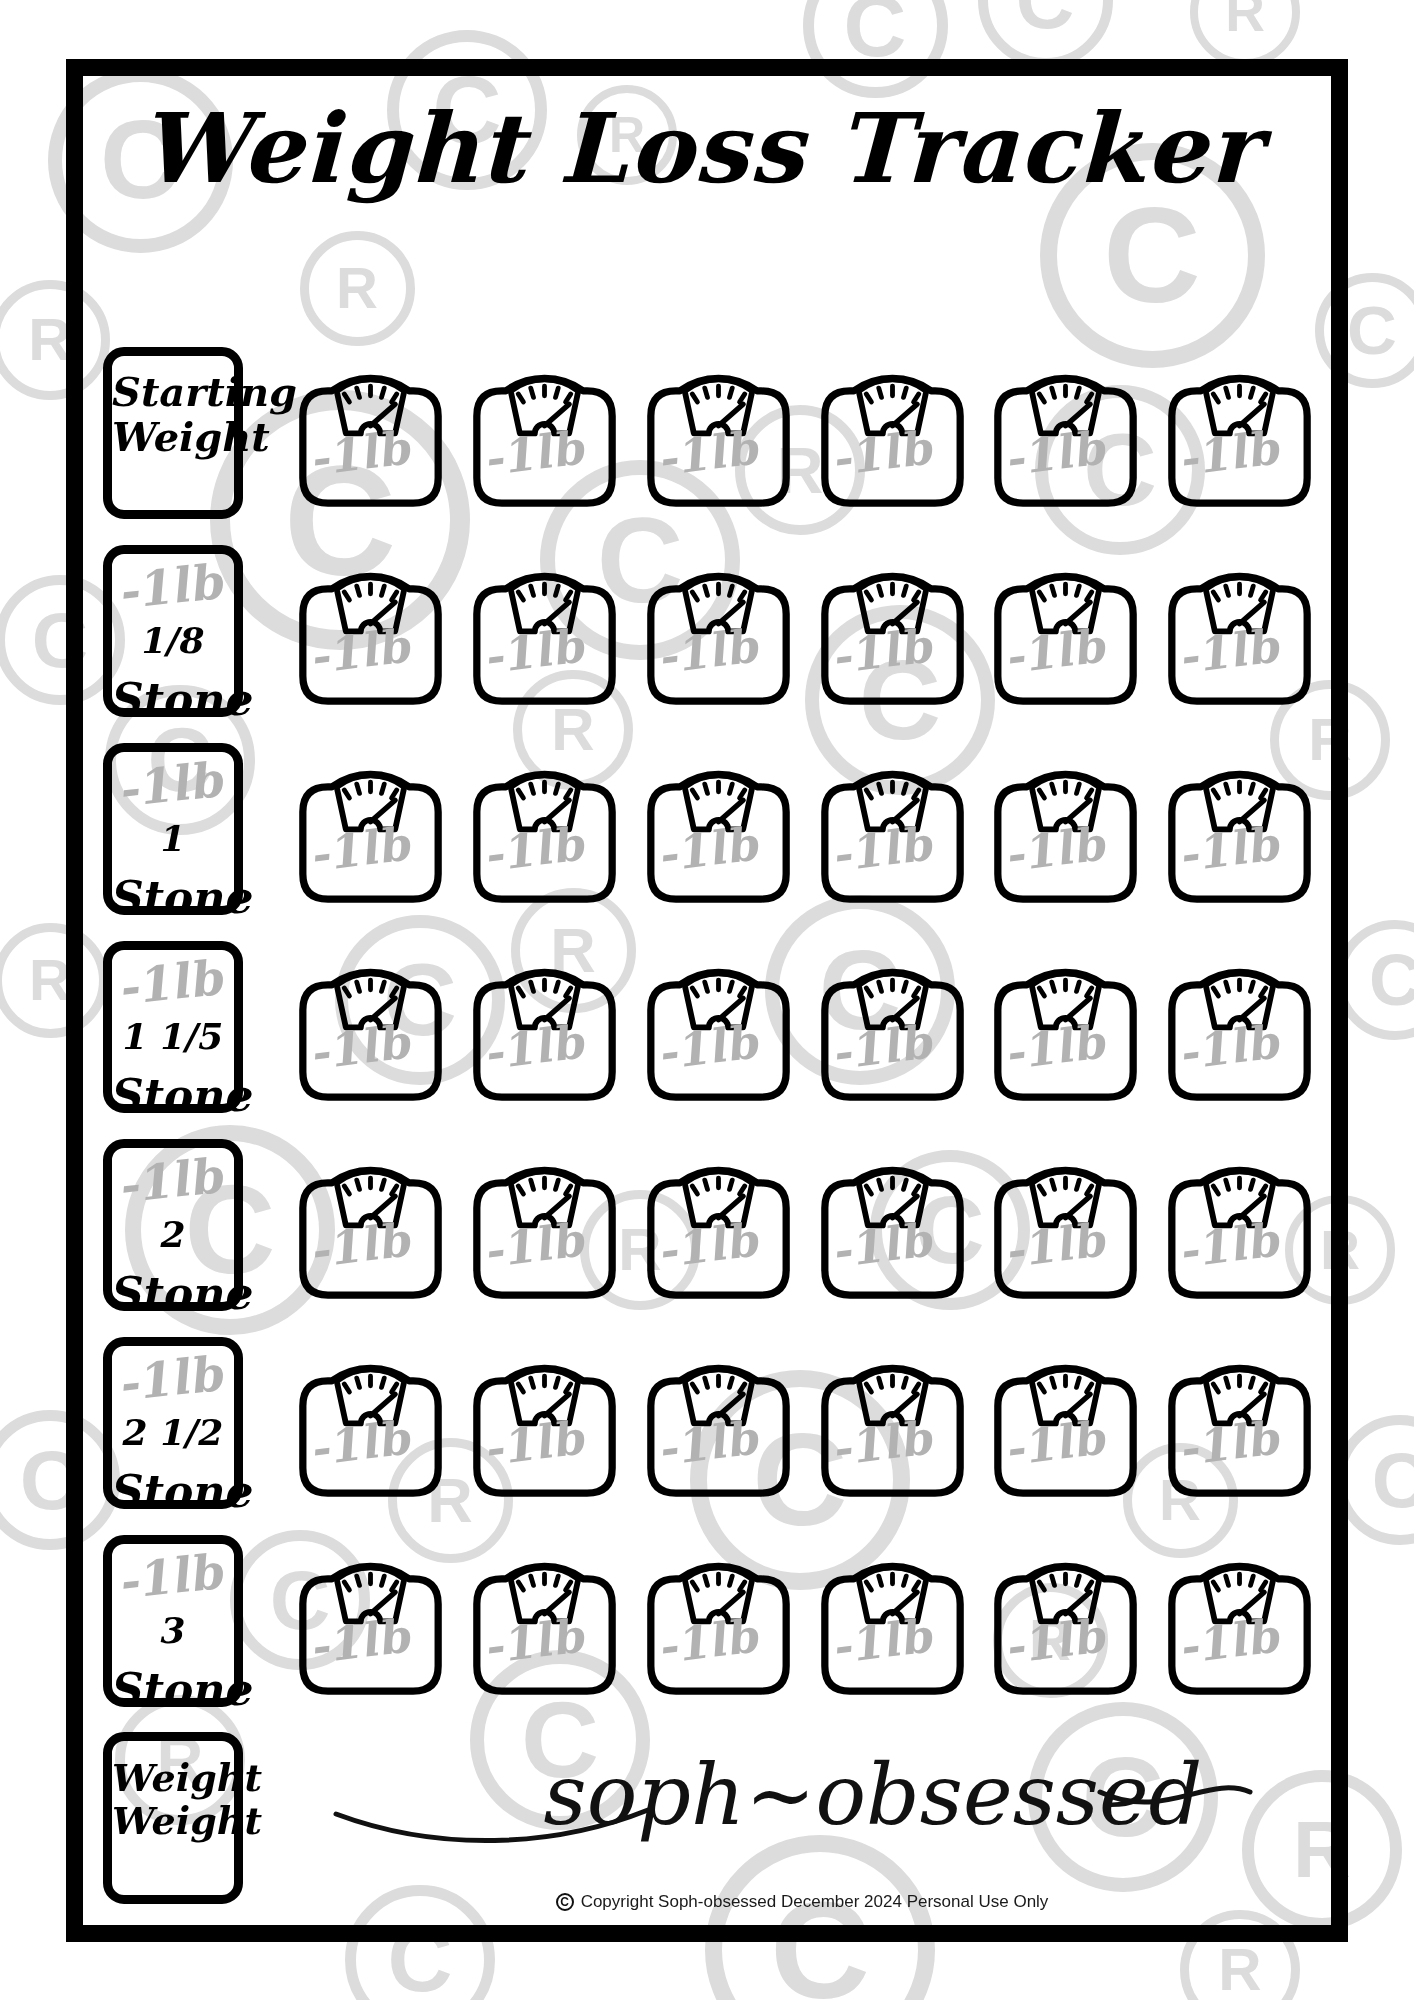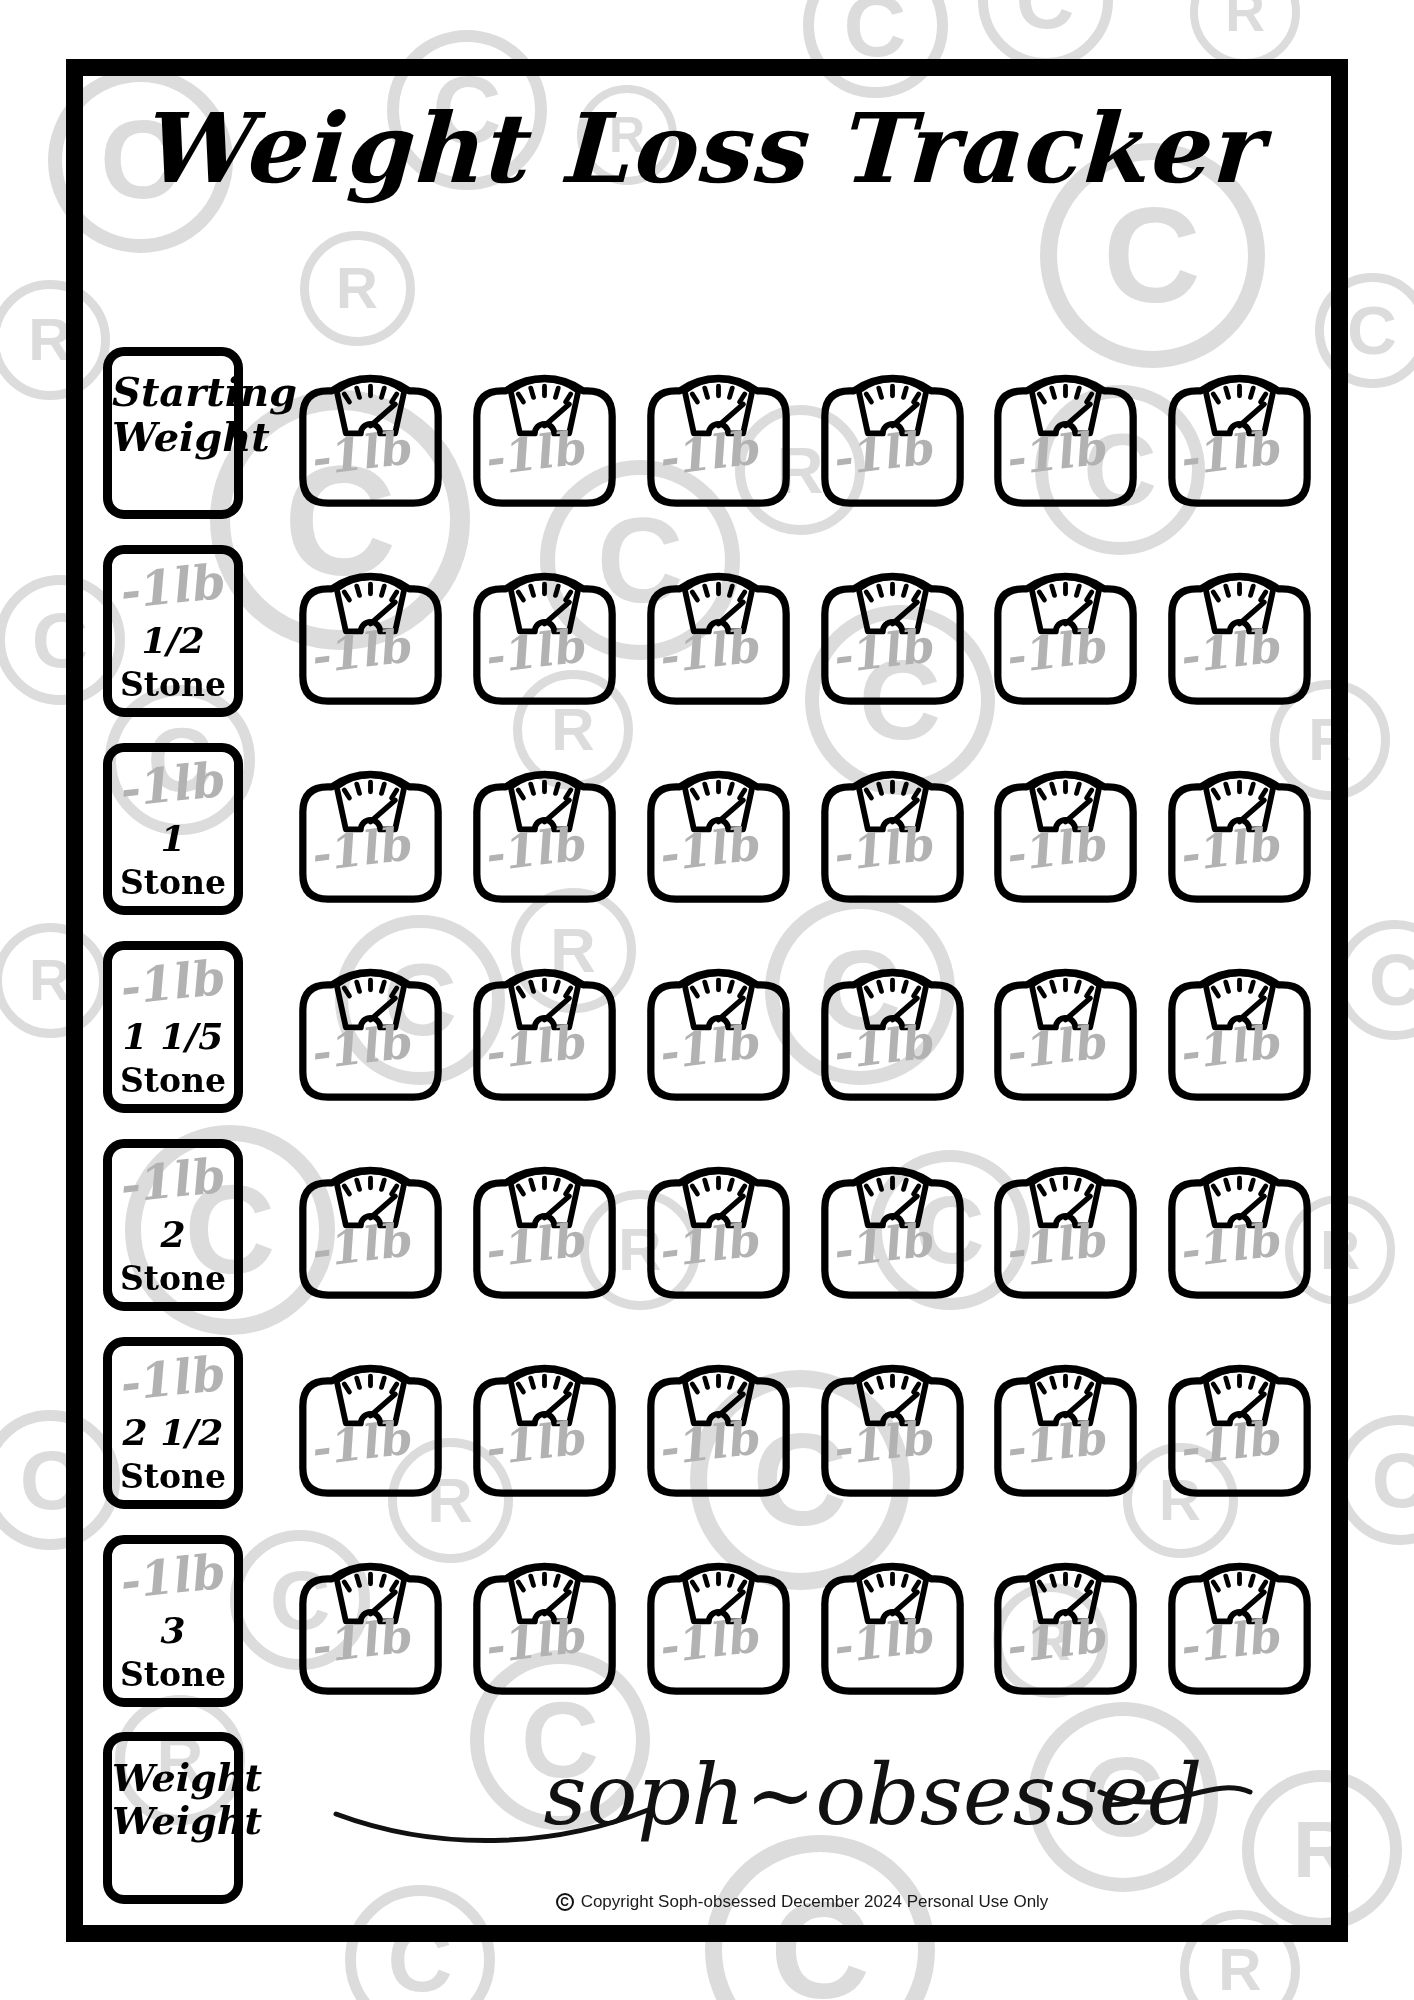--- a/index.html
+++ b/index.html
@@ -24,21 +24,21 @@
   
   .box{position:absolute;left:103px;width:140px;height:172px;box-sizing:border-box;
        border:9px solid var(--ink);border-radius:21px;text-align:center;z-index:3;}
   .box .line{display:block;font-size:40px;font-style:italic;font-weight:700;line-height:1.12;}
   .start-box{padding-top:14px;}
   .end-box{padding-top:16px;}
   .end-box .line{font-size:38px;}
   .box .loss{display:block;font-size:48px;color:var(--gray);font-style:italic;font-weight:700;
              transform:rotate(-6deg);line-height:1;margin-top:8px;}
   .box .fraction{display:block;font-size:36px;font-style:italic;font-weight:700;line-height:1;margin-top:12px;}
-  .box .unit{display:block;font-size:33px;font-weight:700;line-height:1;margin-top:10px;}
+  .box .unit{display:block;font-size:44px;font-style:italic;font-weight:700;line-height:1;margin-top:20px;}
 
   
   .scale{position:absolute;width:145px;height:149px;z-index:3;}
   .scale svg{position:absolute;left:0;top:0;width:100%;height:100%;}
   .scale .loss{position:absolute;left:14px;top:72px;font-size:46px;color:var(--gray);
                font-style:italic;font-weight:700;line-height:1;transform:rotate(-7deg);
                white-space:nowrap;}
 
   
   .sig{position:absolute;left:318px;top:1726px;z-index:3;}
@@ -164,21 +164,21 @@
     <svg viewBox="0 0 150 154">
       <path d="M 35 34 A 68 68 0 0 1 115 34 L 119 34 Q 145 34 145 60 L 145 124 Q 145 150 119 150 L 31 150 Q 5 150 5 124 L 5 60 Q 5 34 31 34 Z" fill="none" stroke="#000" stroke-width="7.5" stroke-linejoin="round"></path>
       <path d="M 40 34 A 57 57 0 0 1 110 34 L 100.5 78 L 85 78 A 10 10 0 0 0 65 78 L 49.5 78 Z" fill="none" stroke="#000" stroke-width="6" stroke-linejoin="round"></path>
       <path d="M 47.8 37.1 L 53.2 45.4 M 60.8 31.1 L 63.6 40.6 M 75 29 L 75 39 M 89.2 31.1 L 86.4 40.6 M 102.2 37.1 L 96.8 45.4" fill="none" stroke="#000" stroke-width="5" stroke-linecap="round"></path>
       <path d="M 75 70 L 100.4 47.8" fill="none" stroke="#000" stroke-width="5.5" stroke-linecap="round"></path>
     </svg>
     <span class="loss">-1lb</span>
   </div>
       <div class="box" style="top: 545px;">
     <span class="loss">-1lb</span>
-    <span class="fraction">1/2</span>
+    <span class="fraction">1/8</span>
     <span class="unit">Stone</span>
   </div>
       <div class="scale" style="top: 556px; left: 298px;">
     <svg viewBox="0 0 150 154">
       <path d="M 35 34 A 68 68 0 0 1 115 34 L 119 34 Q 145 34 145 60 L 145 124 Q 145 150 119 150 L 31 150 Q 5 150 5 124 L 5 60 Q 5 34 31 34 Z" fill="none" stroke="#000" stroke-width="7.5" stroke-linejoin="round"></path>
       <path d="M 40 34 A 57 57 0 0 1 110 34 L 100.5 78 L 85 78 A 10 10 0 0 0 65 78 L 49.5 78 Z" fill="none" stroke="#000" stroke-width="6" stroke-linejoin="round"></path>
       <path d="M 47.8 37.1 L 53.2 45.4 M 60.8 31.1 L 63.6 40.6 M 75 29 L 75 39 M 89.2 31.1 L 86.4 40.6 M 102.2 37.1 L 96.8 45.4" fill="none" stroke="#000" stroke-width="5" stroke-linecap="round"></path>
       <path d="M 75 70 L 100.4 47.8" fill="none" stroke="#000" stroke-width="5.5" stroke-linecap="round"></path>
     </svg>
     <span class="loss">-1lb</span>

